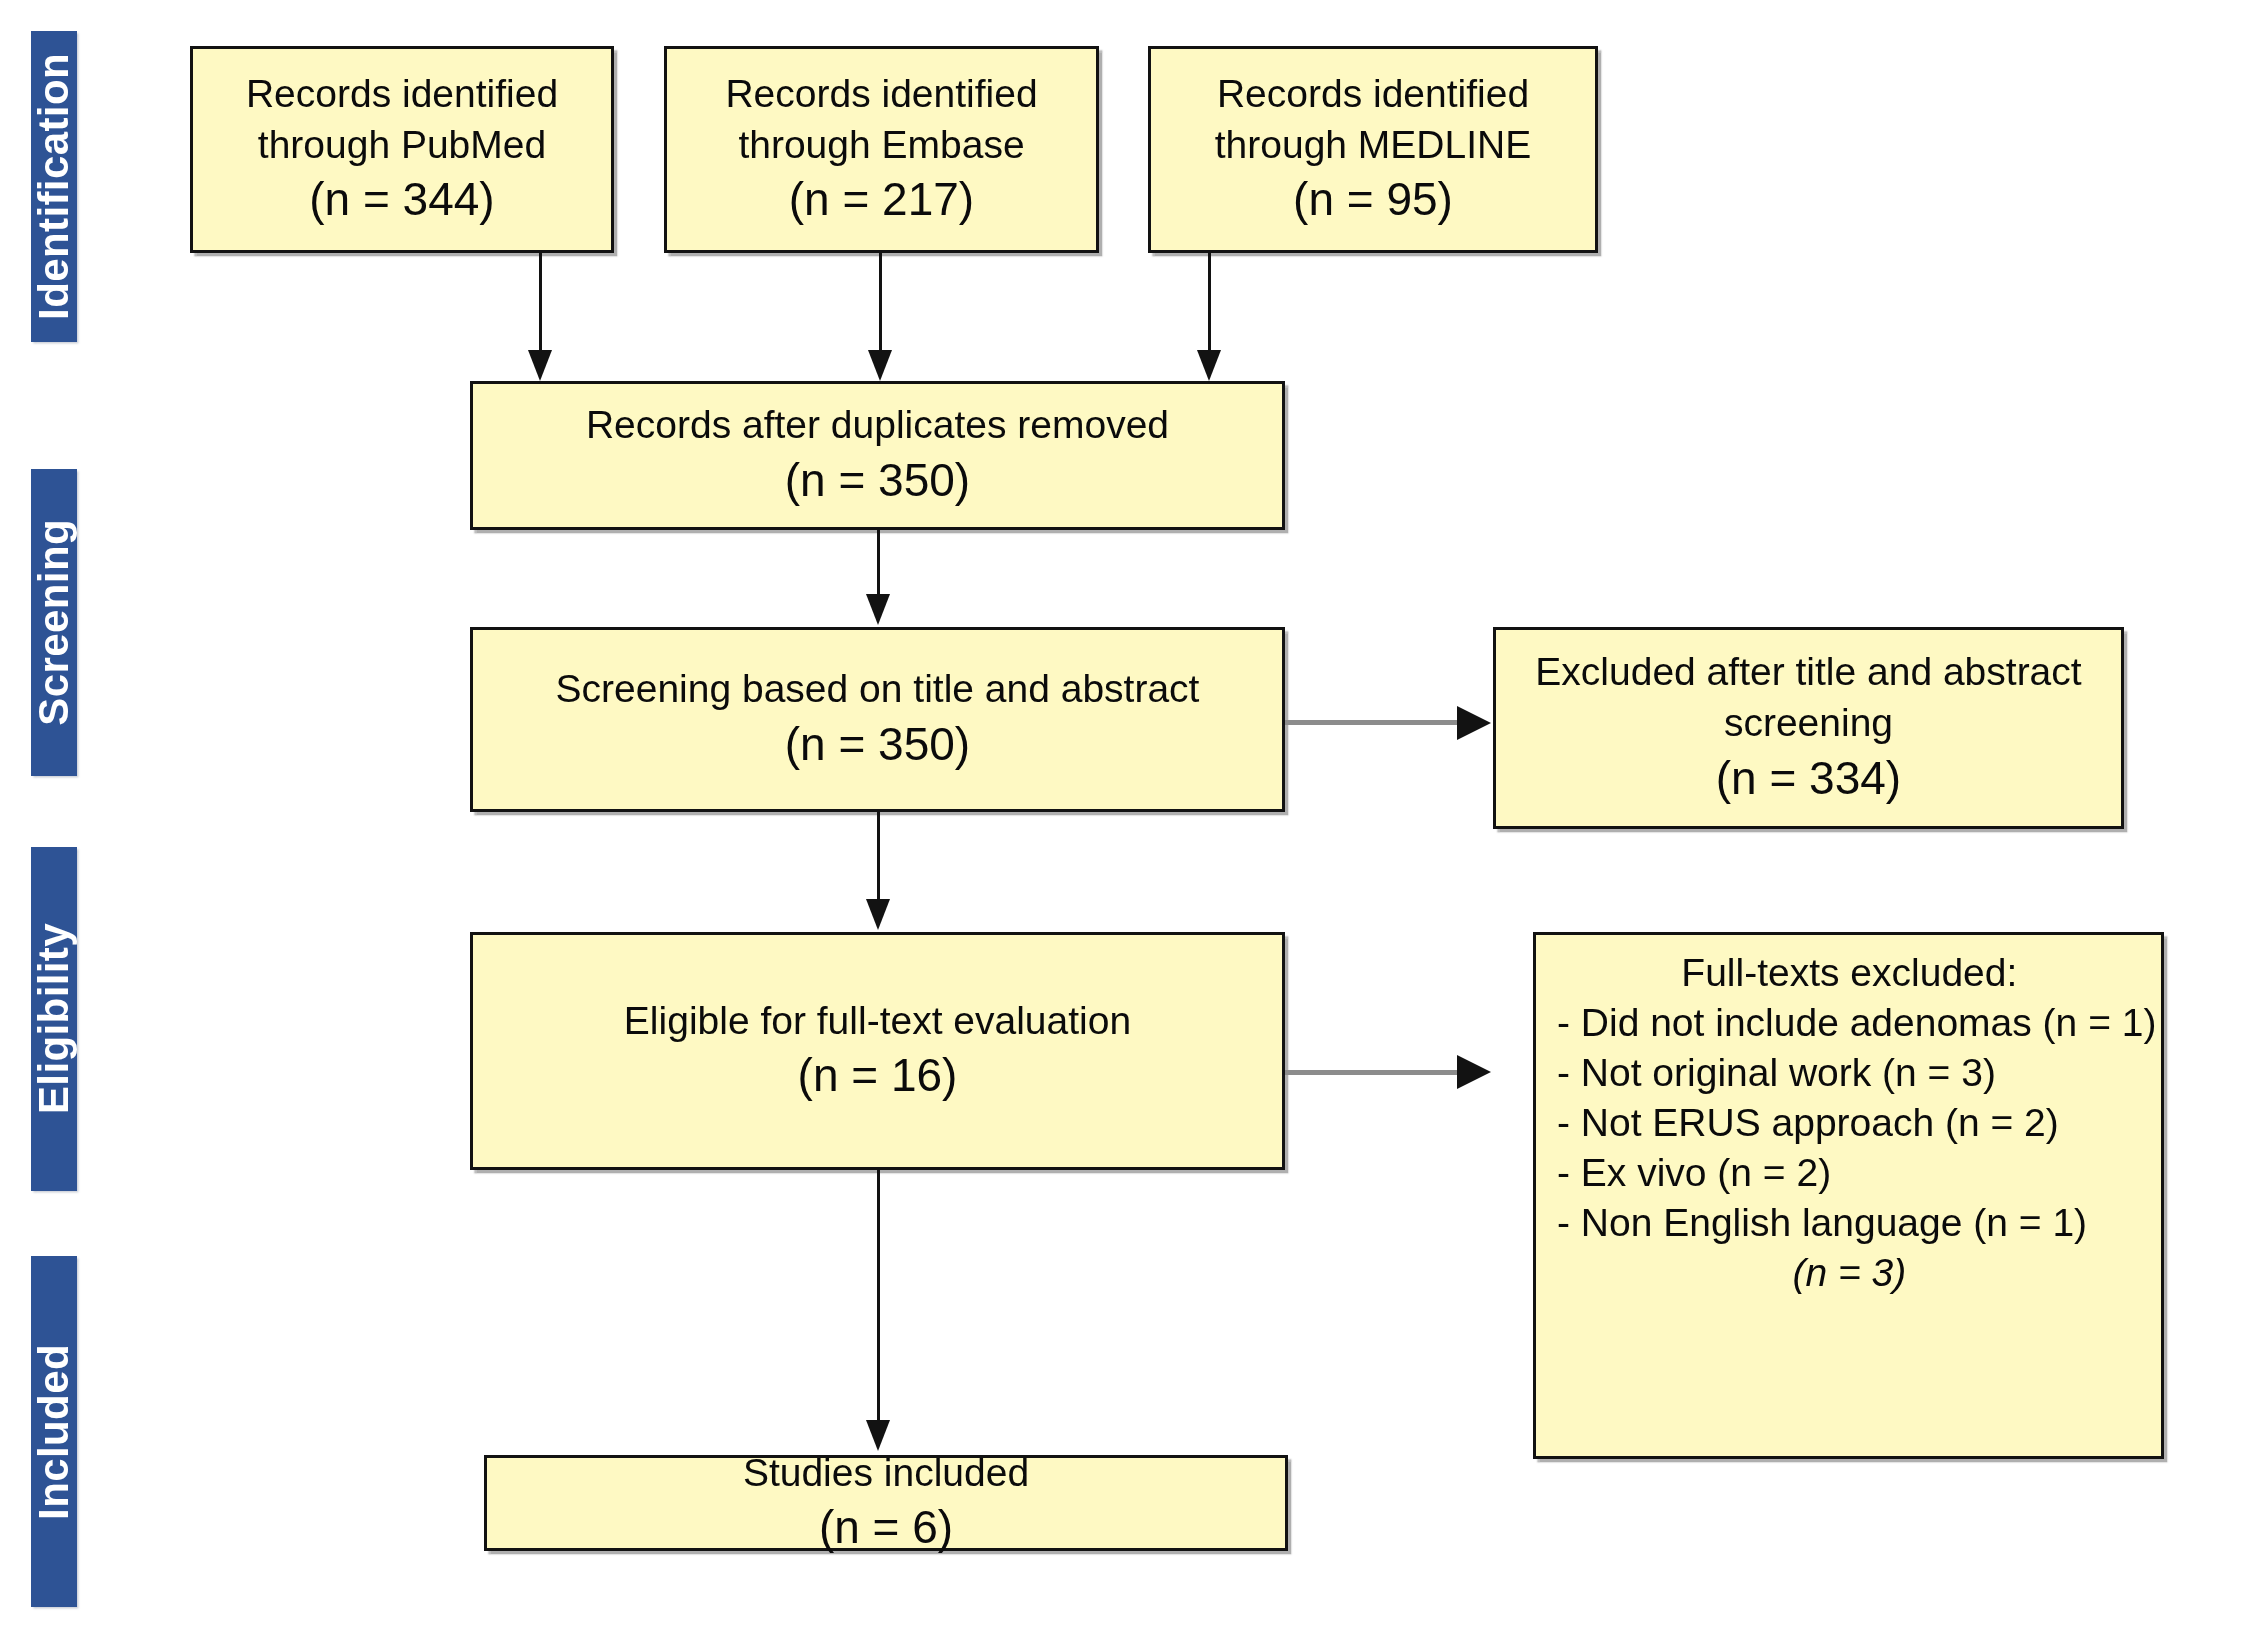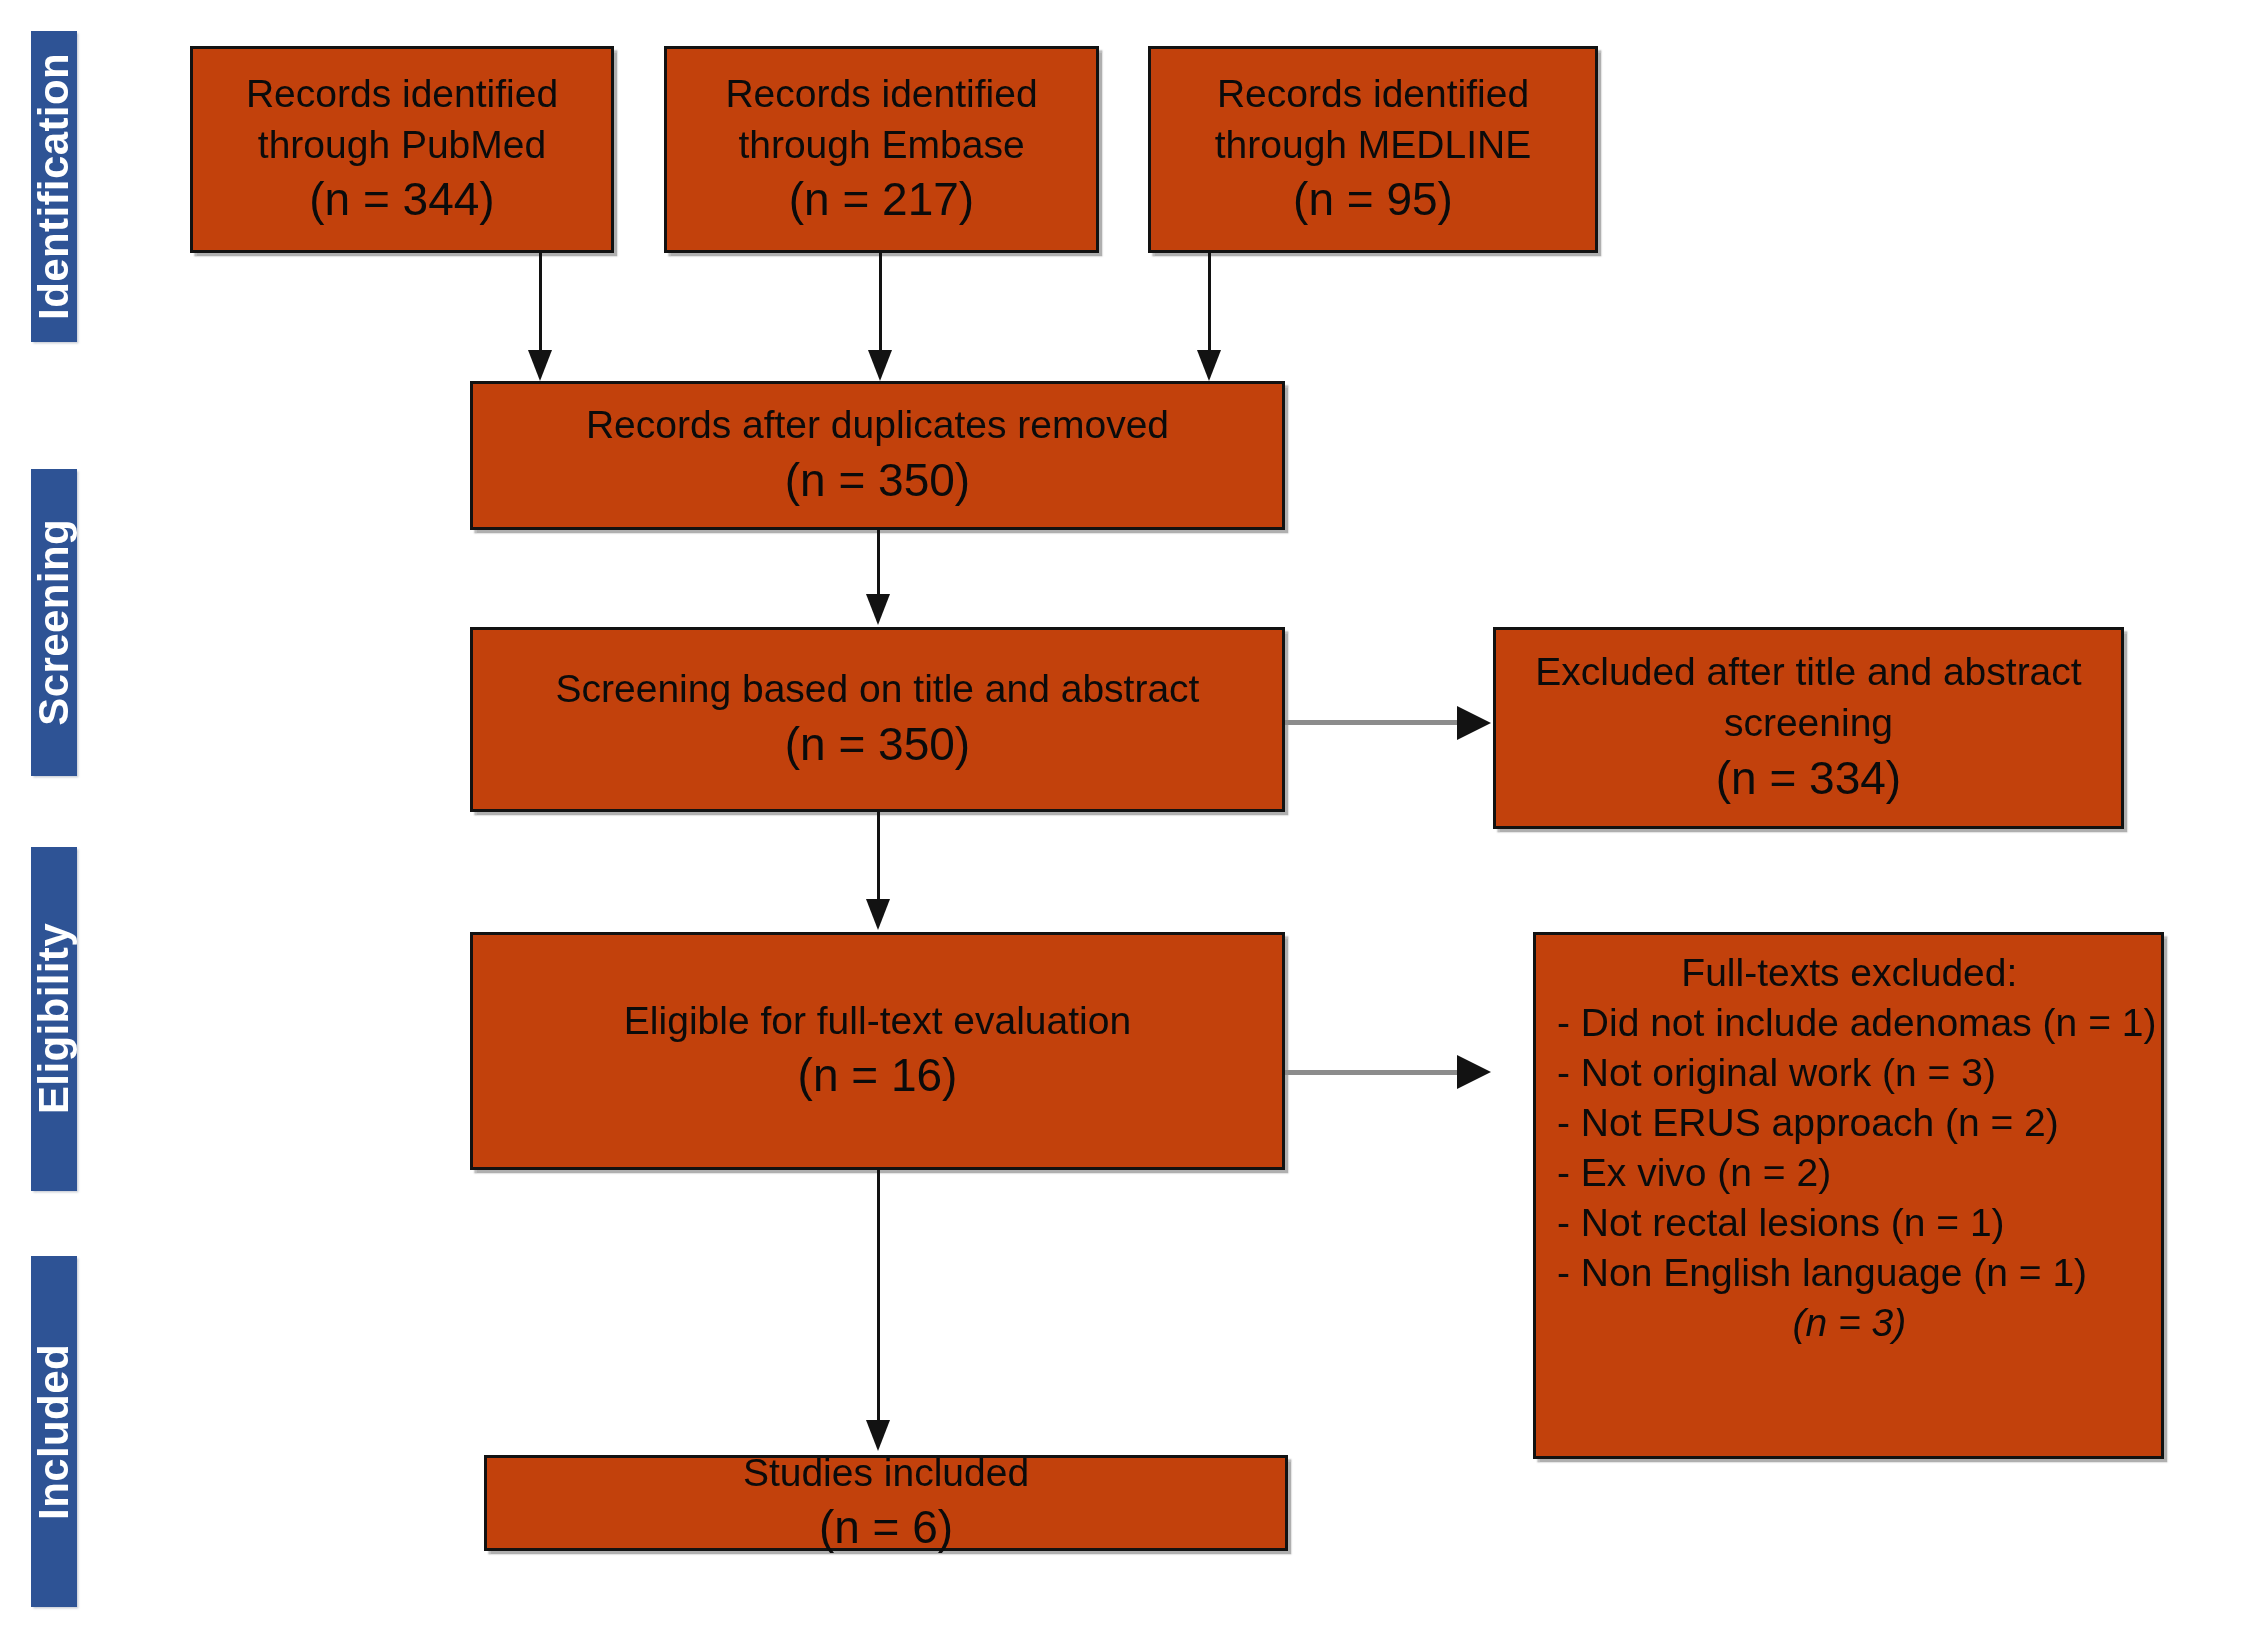--- a/index.html
+++ b/index.html
@@ -36,21 +36,21 @@
     font-size: 42px;
     font-weight: 700;
     letter-spacing: 0.4px;
     line-height: 1;
     white-space: nowrap;
   }
 
   
   .box {
     position: absolute;
-    background: #c2410c;
+    background: #fef9c3;
     border: 3px solid #121212;
     box-sizing: border-box;
     display: flex;
     flex-direction: column;
     align-items: center;
     justify-content: center;
     text-align: center;
     box-shadow: 3.7px 3.7px 1.5px rgba(110,110,110,0.55);
     padding: 4.5px 10.4px;
   }
@@ -202,21 +202,20 @@
 
   <div class="hline" style="left:1285px; top:1070px; width:175px;"></div>
   <div class="arrow-right" style="left:1457px; top:1055px;"></div>
 
   <div class="box listbox" style="left:1493px; top:932px; width:631px; height:527px;margin-left:40px;">
     <div class="title">Full-texts excluded:</div>
     <div class="li">- Did not include adenomas (n = 1)</div>
     <div class="li">- Not original work (n = 3)</div>
     <div class="li">- Not ERUS approach (n = 2)</div>
     <div class="li">- Ex vivo (n = 2)</div>
-    <div class="li">- Not rectal lesions (n = 1)</div>
     <div class="li">- Non English language (n = 1)</div>
     <div class="total">(n = 3)</div>
   </div>
 
   <div class="vline" style="left:877px; top:1170px; width:3px; height:253px;"></div>
   <div class="arrow-down" style="left:866px; top:1420px;"></div>
 
   <div class="box" style="left:484px; top:1455px; width:804px; height:96px;">
     <div class="line">Studies included</div>
     <div class="count">(n = 6)</div>

